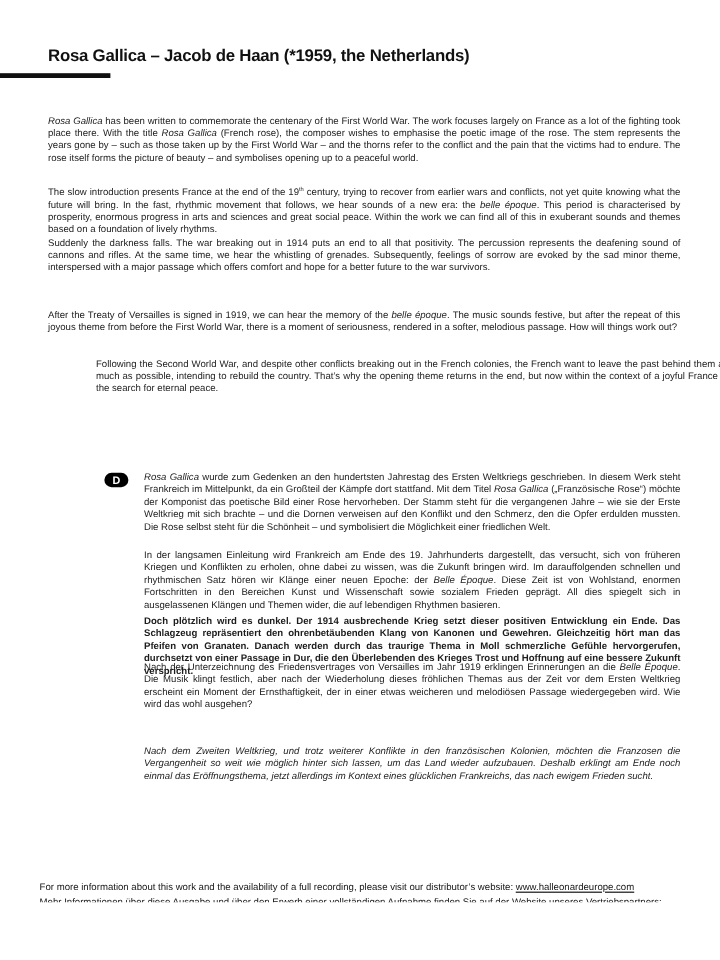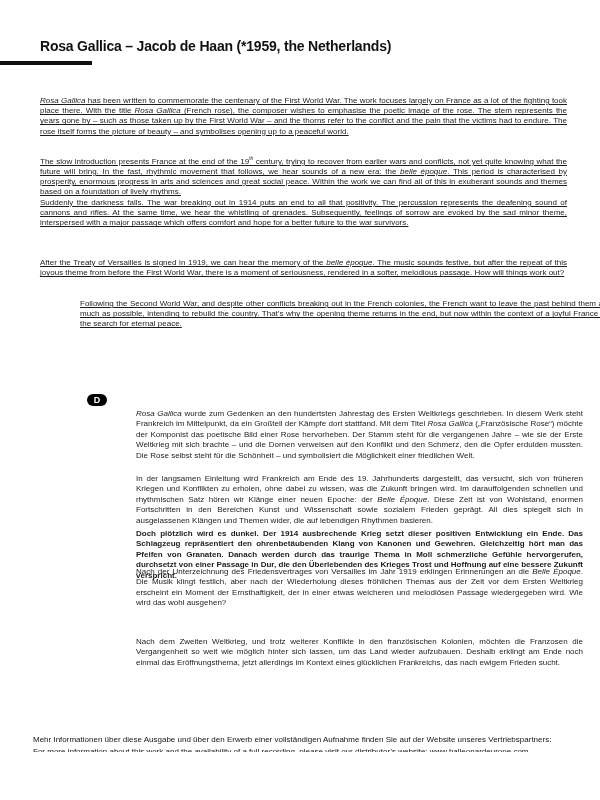--- a/index.html
+++ b/index.html
@@ -11,29 +11,28 @@
     position:absolute; left:40px; top:38px; width:520px;
     font-size:14px; font-weight:700; color:#111; letter-spacing:-0.2px;
   }
   .accent-bar{
     position:absolute; left:0; top:61px; width:92px; height:4px; background:#101010;
   }
   .para{
     position:absolute; left:40px; width:527px;
     font-size:8px; line-height:10.2px; text-align:justify; color:#1c1c1c;
     margin:0;
-    text-decoration:underline;
   }
   .en-p1{top:96px;} .en-p2{top:154px;} .en-p3{top:198px;} .en-p4{top:258px;} .en-p5{top:299px;margin-left:40px;}
   .de-para{
     position:absolute; left:120px; width:447px;
     font-size:8px; line-height:10.4px; text-align:justify; color:#1c1c1c;
-    margin:16px;
+    margin:0;
   }
-  .de-p1{top:393px;} .de-p2{top:458px;} .de-p3{top:513px;font-weight:bold;} .de-p4{top:551px;} .de-p5{top:621px;}
+  .de-p1{top:393px;} .de-p2{top:458px;} .de-p3{top:513px;font-weight:bold;} .de-p4{top:551px;} .de-p5{top:621px;font-style:italic;}
   .lang-badge{
     position:absolute; left:87px; top:394px; width:20px; height:12px;
     background:#000; border-radius:7px; color:#fff;
     font-size:9px; font-weight:700; text-align:center; line-height:12px;
   }
   .footer{
     position:absolute; left:33px; top:734px; width:541px;
     font-size:8px; line-height:11.6px; color:#151515; text-align:left;
   }
   .footer p{margin:0;}
@@ -57,18 +56,18 @@
   <section>
     <div class="lang-badge">D</div>
     <p class="de-para de-p1"><span style="font-style: italic;">Rosa Gallica</span><span> wurde zum Gedenken an den hundertsten Jahrestag des Ersten Weltkriegs geschrieben. In diesem Werk steht Frankreich im Mittelpunkt, da ein Großteil der Kämpfe dort stattfand. Mit dem Titel </span><span style="font-style: italic;">Rosa Gallica</span><span> („Französische Rose“) möchte der Komponist das poetische Bild einer Rose hervorheben. Der Stamm steht für die vergangenen Jahre – wie sie der Erste Weltkrieg mit sich brachte – und die Dornen verweisen auf den Konflikt und den Schmerz, den die Opfer erdulden mussten. Die Rose selbst steht für die Schönheit – und symbolisiert die Möglichkeit einer friedlichen Welt.</span></p>
     <p class="de-para de-p2"><span>In der langsamen Einleitung wird Frankreich am Ende des 19. Jahrhunderts dargestellt, das versucht, sich von früheren Kriegen und Konflikten zu erholen, ohne dabei zu wissen, was die Zukunft bringen wird. Im darauffolgenden schnellen und rhythmischen Satz hören wir Klänge einer neuen Epoche: der </span><span style="font-style: italic;">Belle Époque</span><span>. Diese Zeit ist von Wohlstand, enormen Fortschritten in den Bereichen Kunst und Wissenschaft sowie sozialem Frieden geprägt. All dies spiegelt sich in ausgelassenen Klängen und Themen wider, die auf lebendigen Rhythmen basieren.</span></p>
     <p class="de-para de-p3"><span>Doch plötzlich wird es dunkel. Der 1914 ausbrechende Krieg setzt dieser positiven Entwicklung ein Ende. Das Schlagzeug repräsentiert den ohrenbetäubenden Klang von Kanonen und Gewehren. Gleichzeitig hört man das Pfeifen von Granaten. Danach werden durch das traurige Thema in Moll schmerzliche Gefühle hervorgerufen, durchsetzt von einer Passage in Dur, die den Überlebenden des Krieges Trost und Hoffnung auf eine bessere Zukunft verspricht.</span></p>
     <p class="de-para de-p4"><span>Nach der Unterzeichnung des Friedensvertrages von Versailles im Jahr 1919 erklingen Erinnerungen an die </span><span style="font-style: italic;">Belle Époque</span><span>. Die Musik klingt festlich, aber nach der Wiederholung dieses fröhlichen Themas aus der Zeit vor dem Ersten Weltkrieg erscheint ein Moment der Ernsthaftigkeit, der in einer etwas weicheren und melodiösen Passage wiedergegeben wird. Wie wird das wohl ausgehen?</span></p>
     <p class="de-para de-p5"><span>Nach dem Zweiten Weltkrieg, und trotz weiterer Konflikte in den französischen Kolonien, möchten die Franzosen die Vergangenheit so weit wie möglich hinter sich lassen, um das Land wieder aufzubauen. Deshalb erklingt am Ende noch einmal das Eröffnungsthema, jetzt allerdings im Kontext eines glücklichen Frankreichs, das nach ewigem Frieden sucht.</span></p>
   </section>
 
   <div class="footer">
+    <p><span>For more information about this work and the availability of a full recording, please visit our distributor’s website: </span><span style="text-decoration: underline;">www.halleonardeurope.com</span></p>
     <p><span>Mehr Informationen über diese Ausgabe und über den Erwerb einer vollständigen Aufnahme finden Sie auf der Website unseres Vertriebspartners:</span></p>
-    <p><span>For more information about this work and the availability of a full recording, please visit our distributor’s website: </span><span style="text-decoration: underline;">www.halleonardeurope.com</span></p>
     <p><span style="text-decoration: underline;">www.halleonardeurope.com</span></p>
   </div>
 
 </div>
 
 </body></html>

